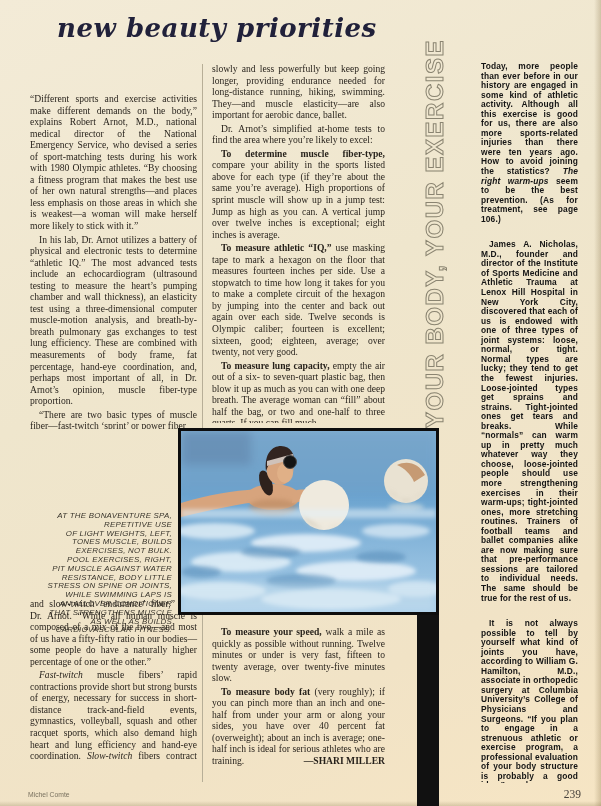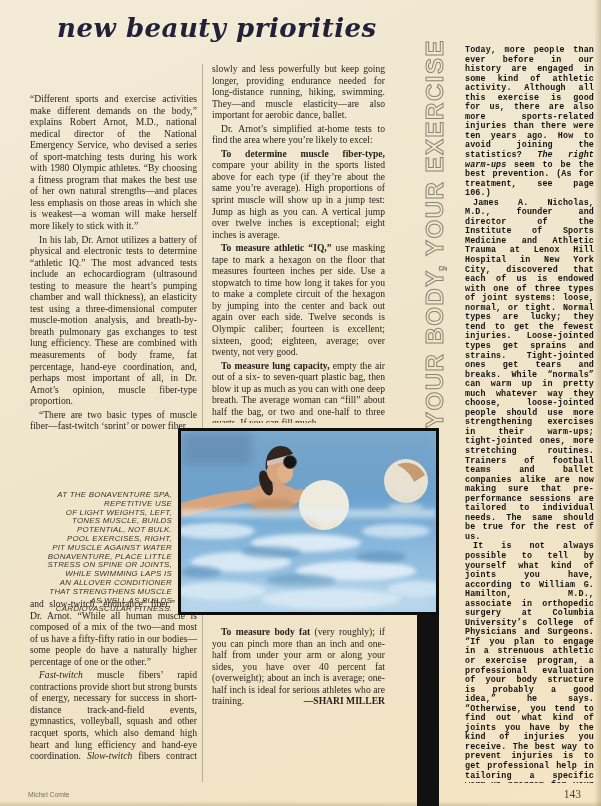--- a/index.html
+++ b/index.html
@@ -27,40 +27,40 @@
   .seg-i{font-style:italic;}
   .seg-r{float:right;font-weight:bold;}
 
   .col1-top{left:28px;top:91px;width:171px;height:338px;}
   .col1-bottom{left:28px;top:596px;width:171px;height:167px;}
   .col2-top{left:210px;top:61px;width:177px;height:362px;}
   .col2-bottom{left:210px;top:624px;width:177px;height:162px;}
 
   .col-divider{position:absolute;left:202px;top:64px;width:1px;height:718px;background:#b7ae97;}
 
-  .caption{position:absolute;left:24px;top:491px;width:148px;
+  .caption{position:absolute;left:24px;top:512px;width:148px;
     font-family:"Liberation Sans",sans-serif;font-style:italic;
     font-size:7.9px;line-height:8.8px;letter-spacing:.25px;
     text-align:right;color:#38342b;}
 
   .photo-frame{position:absolute;left:178px;top:428px;width:261px;height:187px;
     border:3px solid #0d0d0d;box-sizing:border-box;background:#6ba3cf;z-index:3;}
   .photo-frame svg{display:block;width:100%;height:100%;}
   .black-bar{position:absolute;left:417px;top:604px;width:22px;height:202px;background:#111;z-index:2;}
 
   .vertical-title{position:absolute;left:421px;top:34px;height:394px;width:36px;
     writing-mode:vertical-rl;transform:rotate(180deg);white-space:nowrap;
     font-family:"Liberation Sans",sans-serif;font-weight:600;font-size:24px;
     letter-spacing:1.5px;color:transparent;-webkit-text-stroke:1px #8a8471;z-index:1;}
 
   .sidebar-col{position:absolute;left:465px;top:46px;width:129px;height:737px;overflow:hidden;
     font-family:"Liberation Sans",sans-serif;font-weight:bold;
     font-size:8.4px;line-height:9.55px;letter-spacing:.15px;
     text-align:justify;color:#141414;}
-  .sidebar-col .para{margin:0;text-indent:8px;font-family:Liberation Mono, monospace;}
+  .sidebar-col .para{margin:16px;text-indent:8px;}
   .sidebar-col .para.first{text-indent:0;}
 
   .photo-credit{position:absolute;left:28px;bottom:8px;
     font-family:"Liberation Sans",sans-serif;font-size:6.8px;color:#7a7260;}
   .page-number{position:absolute;right:20px;bottom:6px;
     font-family:"Liberation Serif",serif;font-size:11.5px;color:#45403a;}
 </style>
 </head>
 <body>
 
@@ -73,24 +73,24 @@
       <p class="para first"><span>“Different sports and exercise activities make different demands on the body,” explains Robert Arnot, M.D., national medical director of the National Emergency Service, who devised a series of sport-matching tests during his work with 1980 Olympic athletes. “By choosing a fitness program that makes the best use of her own natural strengths—and places less emphasis on those areas in which she is weakest—a woman will make herself more likely to stick with it.”</span></p>
       <p class="para"><span>In his lab, Dr. Arnot utilizes a battery of physical and electronic tests to determine “athletic IQ.” The most advanced tests include an echocardiogram (ultrasound testing to measure the heart’s pumping chamber and wall thickness), an elasticity test using a three-dimensional computer muscle-motion analysis, and breath-by-breath pulmonary gas exchanges to test lung efficiency. These are combined with measurements of body frame, fat percentage, hand-eye coordination, and, perhaps most important of all, in Dr. Arnot’s opinion, muscle fiber-type proportion.</span></p>
       <p class="para"><span>“There are two basic types of muscle fiber—fast-twitch ‘sprint’ or power fiber</span></p>
     </div>
 
   <div class="caption">
       <div>AT THE BONAVENTURE SPA,</div>
       <div>REPETITIVE USE</div>
       <div>OF LIGHT WEIGHTS, LEFT,</div>
       <div>TONES MUSCLE, BUILDS</div>
-      <div>POTENTIAL, NOT BULK.</div>
+      <div>EXERCISES, NOT BULK.</div>
       <div>POOL EXERCISES, RIGHT,</div>
       <div>PIT MUSCLE AGAINST WATER</div>
-      <div>BONAVENTURE, PLACE LITTLE</div>
+      <div>RESISTANCE, BODY LITTLE</div>
       <div>STRESS ON SPINE OR JOINTS,</div>
       <div>WHILE SWIMMING LAPS IS</div>
       <div>AN ALLOVER CONDITIONER</div>
       <div>THAT STRENGTHENS MUSCLE</div>
       <div>AS WELL AS BUILDS</div>
       <div>CARDIOVASCULAR FITNESS.</div>
     </div>
 
   <div class="bodycol col1-bottom">
       <p class="para first"><span>and slow-twitch ‘endurance’ fiber,” says Dr. Arnot. “While all human muscle is composed of a mix of the two—and most of us have a fifty-fifty ratio in our bodies—some people do have a naturally higher percentage of one or the other.”</span></p>
@@ -101,20 +101,21 @@
 
   <div class="bodycol col2-top">
       <p class="para first"><span>slowly and less powerfully but keep going longer, providing endurance needed for long-distance running, hiking, swimming. They—and muscle elasticity—are also important for aerobic dance, ballet.</span></p>
       <p class="para"><span>Dr. Arnot’s simplified at-home tests to find the area where you’re likely to excel:</span></p>
       <p class="para"><span class="seg-b">To determine muscle fiber-type,</span><span> compare your ability in the sports listed above for each type (if they’re about the same you’re average). High proportions of sprint muscle will show up in a jump test: Jump as high as you can. A vertical jump over twelve inches is exceptional; eight inches is average.</span></p>
       <p class="para"><span class="seg-b">To measure athletic “IQ,”</span><span> use masking tape to mark a hexagon on the floor that measures fourteen inches per side. Use a stopwatch to time how long it takes for you to make a complete circuit of the hexagon by jumping into the center and back out again over each side. Twelve seconds is Olympic caliber; fourteen is excellent; sixteen, good; eighteen, average; over twenty, not very good.</span></p>
       <p class="para"><span class="seg-b">To measure lung capacity,</span><span> empty the air out of a six- to seven-quart plastic bag, then blow it up as much as you can with one deep breath. The average woman can “fill” about half the bag, or two and one-half to three quarts. If you can fill much</span></p>
     </div>
 
   <div class="bodycol col2-bottom">
+      <p class="para"><span class="seg-b">To measure your speed,</span><span> walk a mile as quickly as possible without running. Twelve minutes or under is very fast, fifteen to twenty average, over twenty-five minutes slow.</span></p>
       <p class="para"><span class="seg-b">To measure body fat</span><span> (very roughly); if you can pinch more than an inch and one-half from under your arm or along your sides, you have over 40 percent fat (overweight); about an inch is average; one-half inch is ideal for serious athletes who are training.</span><span class="seg-r">—SHARI MILLER</span></p>
     </div>
 
   <div class="black-bar"></div>
 
   <div class="photo-frame">
     <svg viewBox="0 0 255 181" preserveAspectRatio="none">
       <defs>
         <linearGradient id="wg" x1="0" y1="0" x2="0" y2="1">
           <stop offset="0" stop-color="#83b0d2"></stop>
@@ -181,17 +182,17 @@
 
   <div class="vertical-title">YOUR BODY, YOUR EXERCISE</div>
 
   <div class="sidebar-col">
       <p class="para first"><span>Today, more people than ever before in our history are engaged in some kind of athletic activity. Although all this exercise is good for us, there are also more sports-related injuries than there were ten years ago. How to avoid joining the statistics? </span><span class="seg-i">The right warm-ups</span><span> seem to be the best prevention. (As for treatment, see page 106.)</span></p>
       <p class="para"><span>James A. Nicholas, M.D., founder and director of the Institute of Sports Medicine and Athletic Trauma at Lenox Hill Hospital in New York City, discovered that each of us is endowed with one of three types of joint systems: loose, normal, or tight. Normal types are lucky; they tend to get the fewest injuries. Loose-jointed types get sprains and strains. Tight-jointed ones get tears and breaks. While “normals” can warm up in pretty much whatever way they choose, loose-jointed people should use more strengthening exercises in their warm-ups; tight-jointed ones, more stretching routines. Trainers of football teams and ballet companies alike are now making sure that pre-performance sessions are tailored to individual needs. The same should be true for the rest of us.</span></p>
       <p class="para"><span>It is not always possible to tell by yourself what kind of joints you have, according to William G. Hamilton, M.D., associate in orthopedic surgery at Columbia University’s College of Physicians and Surgeons. “If you plan to engage in a strenuous athletic or exercise program, a professional evaluation of your body structure is probably a good idea,” he says. “Otherwise, you tend to find out what kind of joints you have by the kind of injuries you receive. The best way to prevent injuries is to get professional help in tailoring a specific warm-up program for your body and your activity . . . and to follow it faithfully.” His suggestion: a checkout by a sports-medicine institute, now in almost all parts of the country. </span><span class="seg-b">—ELLEN SWITZER</span></p>
     </div>
 
   <div class="photo-credit">Michel Comte</div>
-  <div class="page-number">143</div>
+  <div class="page-number">239</div>
 
   <div class="page-edge-right"></div>
   <div class="page-edge-bottom"></div>
 </div>
 
 </body></html>

